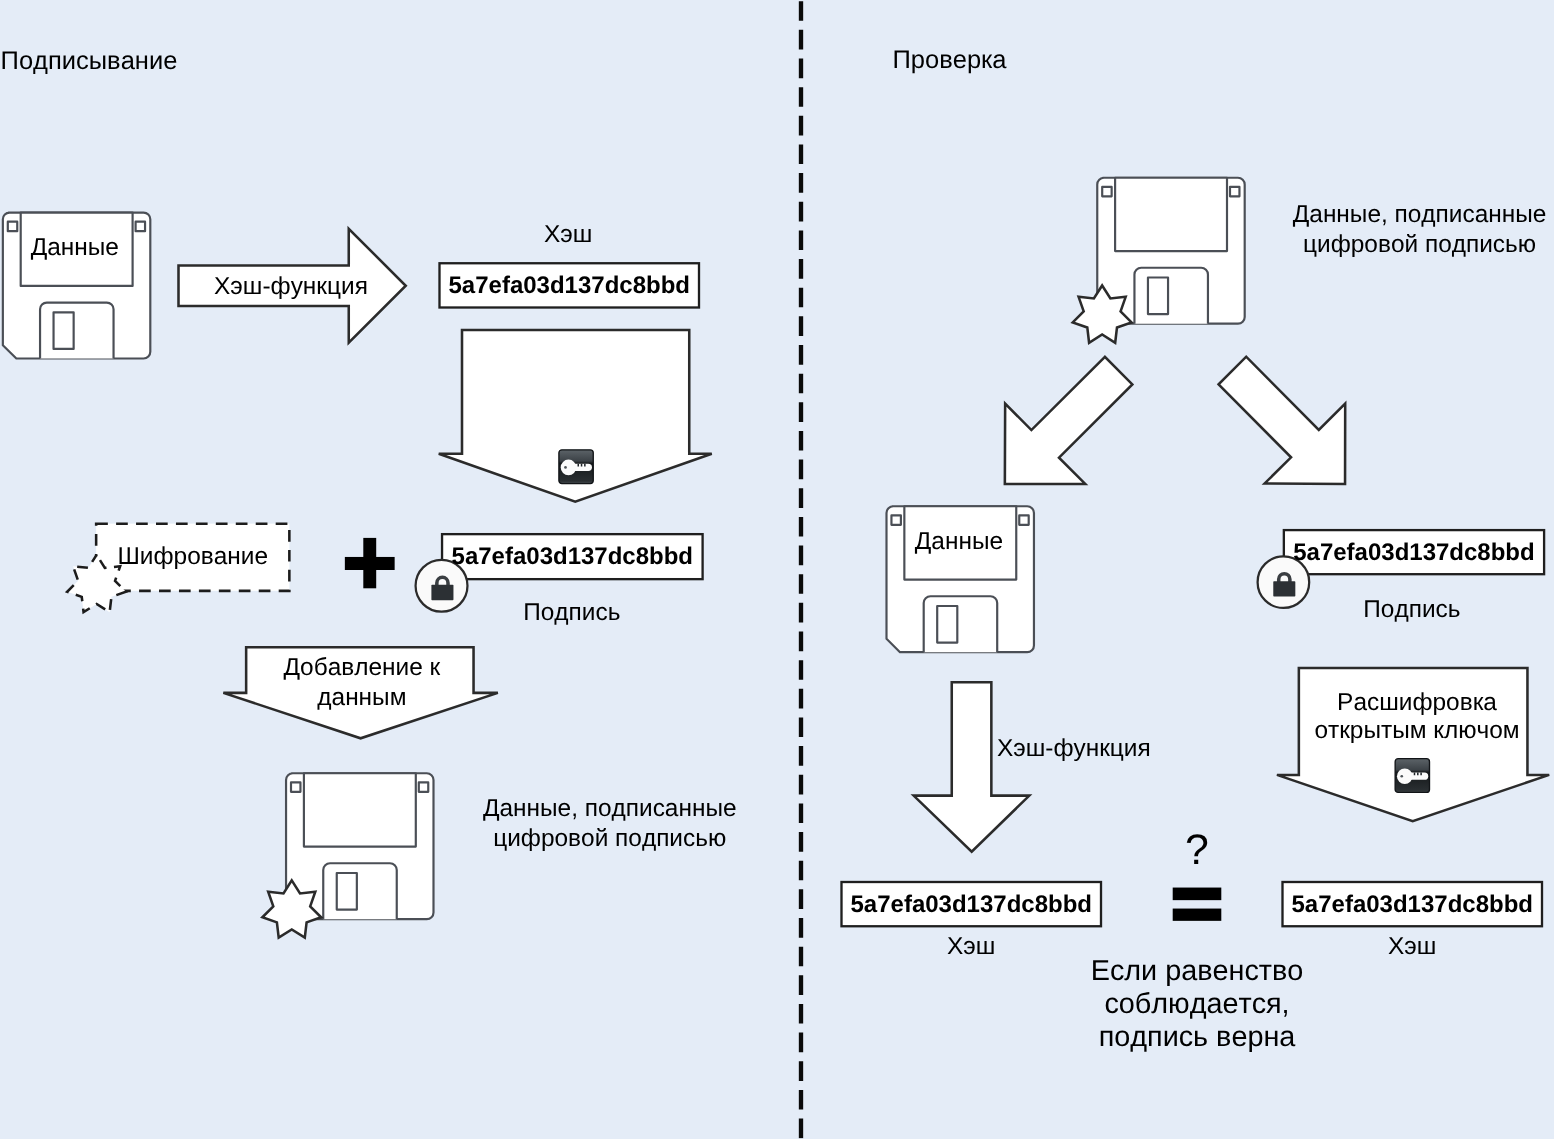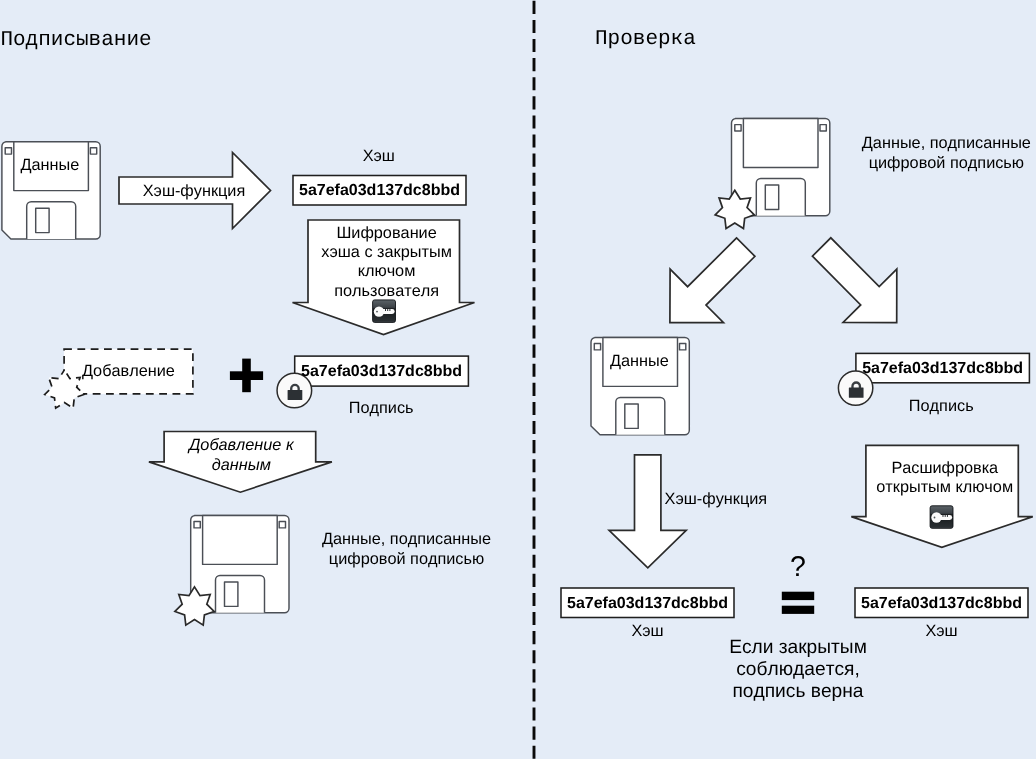--- a/index.html
+++ b/index.html
@@ -4,21 +4,21 @@
 <style>
   html,body{margin:0;padding:0;}
   body{width:1036px;height:759px;background:#e4ecf7;overflow:hidden;
        font-family:"Liberation Sans",sans-serif;color:#000;
        -webkit-font-smoothing:antialiased;text-rendering:geometricPrecision;font-kerning:none;}
   #stage{position:relative;width:1036px;height:759px;}
   svg.layer{position:absolute;left:0;top:0;pointer-events:none;}
   .lbl{position:absolute;line-height:19.7px;white-space:nowrap;}
   .ctr{text-align:center;}
   .pre{white-space:pre-line;}
-  .title{font-size:21px;line-height:28px;font-family:Liberation Mono, monospace;}
+  .title{font-size:17px;line-height:28px;}
   .t16{font-size:16.3px;}
   .t19{font-size:19.2px;line-height:22.3px;}
   .lh194{line-height:19.4px;}
   .t17{font-size:16.0px;font-weight:bold;}
   .qm{font-size:28.5px;text-align:center;line-height:30px;}
 
   .fl{fill:#ffffff;stroke:#4b4f56;stroke-width:1.45;stroke-linejoin:round;}
   .shape{fill:#ffffff;stroke:#2b2b2b;stroke-width:1.7;stroke-linejoin:miter;}
   .box{fill:#ffffff;stroke:#1f1f1f;stroke-width:1.55;}
   .dsh{fill:#ffffff;stroke:#1c1c1c;stroke-width:1.7;stroke-dasharray:7.8 5.5;}
@@ -126,45 +126,41 @@
   </g>
   <rect class="box" x="561" y="588" width="173" height="29.5"></rect>
   <rect class="box" x="855" y="588" width="173" height="29.5"></rect>
 </svg>
 
 <div class="lbl title" style="left:0.4px;top:26.5px;">Подписывание</div>
 <div class="lbl t16 ctr" style="left:12.6px;top:155.5px;width:74.6px;">Данные</div>
 <div class="lbl t16 ctr" style="left:142px;top:182px;width:104px;">Хэш-функция</div>
 <div class="lbl t16 ctr" style="left:292.3px;top:147.3px;width:173px;">Хэш</div>
 <div class="lbl t17 ctr" style="left:293px;top:181.3px;width:173px;">5a7efa03d137dc8bbd</div>
-<div class="lbl t16 ctr pre lh194" style="left:310.6px;top:223.5px;width:152px;">Шифрование
-хэша с закрытым
-ключом
-пользователя</div>
-<div class="lbl t16 ctr" style="left:64.1px;top:361.8px;width:128.8px;">Добавление</div>
+<div class="lbl t16 ctr" style="left:64.1px;top:361.8px;width:128.8px;">Шифрование</div>
 
 <div class="lbl t17 ctr" style="left:294.7px;top:361.6px;width:173.7px;">5a7efa03d137dc8bbd</div>
 <div class="lbl t16 ctr" style="left:294.7px;top:398.8px;width:173px;">Подпись</div>
-<div class="lbl t16 ctr pre" style="left:165.25px;top:436px;width:152px;font-style:italic;">Добавление к
+<div class="lbl t16 ctr pre" style="left:165.25px;top:436px;width:152px;">Добавление к
 данным</div>
 <div class="lbl t16 ctr pre" style="left:311.5px;top:530px;width:190px;">Данные, подписанные
 цифровой подписью</div>
 
 <div class="lbl title" style="left:595px;top:26.1px;">Проверка</div>
 <div class="lbl t16 ctr pre" style="left:851.4px;top:134.3px;width:190px;">Данные, подписанные
 цифровой подписью</div>
 <div class="lbl t16 ctr" style="left:602px;top:351.8px;width:74.6px;">Данные</div>
 <div class="lbl t17 ctr" style="left:855.9px;top:358.9px;width:173.5px;">5a7efa03d137dc8bbd</div>
 <div class="lbl t16 ctr" style="left:854.5px;top:396.9px;width:173.5px;">Подпись</div>
 <div class="lbl t16 ctr" style="left:664.4px;top:490.3px;width:103px;">Хэш-функция</div>
 <div class="lbl t16 ctr pre" style="left:849.7px;top:458.5px;width:190px;">Расшифровка
 открытым ключом</div>
 <div class="lbl t17 ctr" style="left:561px;top:593.5px;width:173px;">5a7efa03d137dc8bbd</div>
 <div class="lbl t16 ctr" style="left:561px;top:622px;width:173px;">Хэш</div>
 <div class="lbl t17 ctr" style="left:855px;top:593.5px;width:173px;">5a7efa03d137dc8bbd</div>
 <div class="lbl t16 ctr" style="left:855px;top:622px;width:173px;">Хэш</div>
 <div class="lbl qm" style="left:775px;top:551.5px;width:46px;">?</div>
 
-<div class="lbl t19 ctr pre" style="left:703px;top:636.7px;width:190px;">Если закрытым
+<div class="lbl t19 ctr pre" style="left:703px;top:636.7px;width:190px;">Если равенство
 соблюдается,
 подпись верна</div>
 
 </div>
 
 </body></html>

